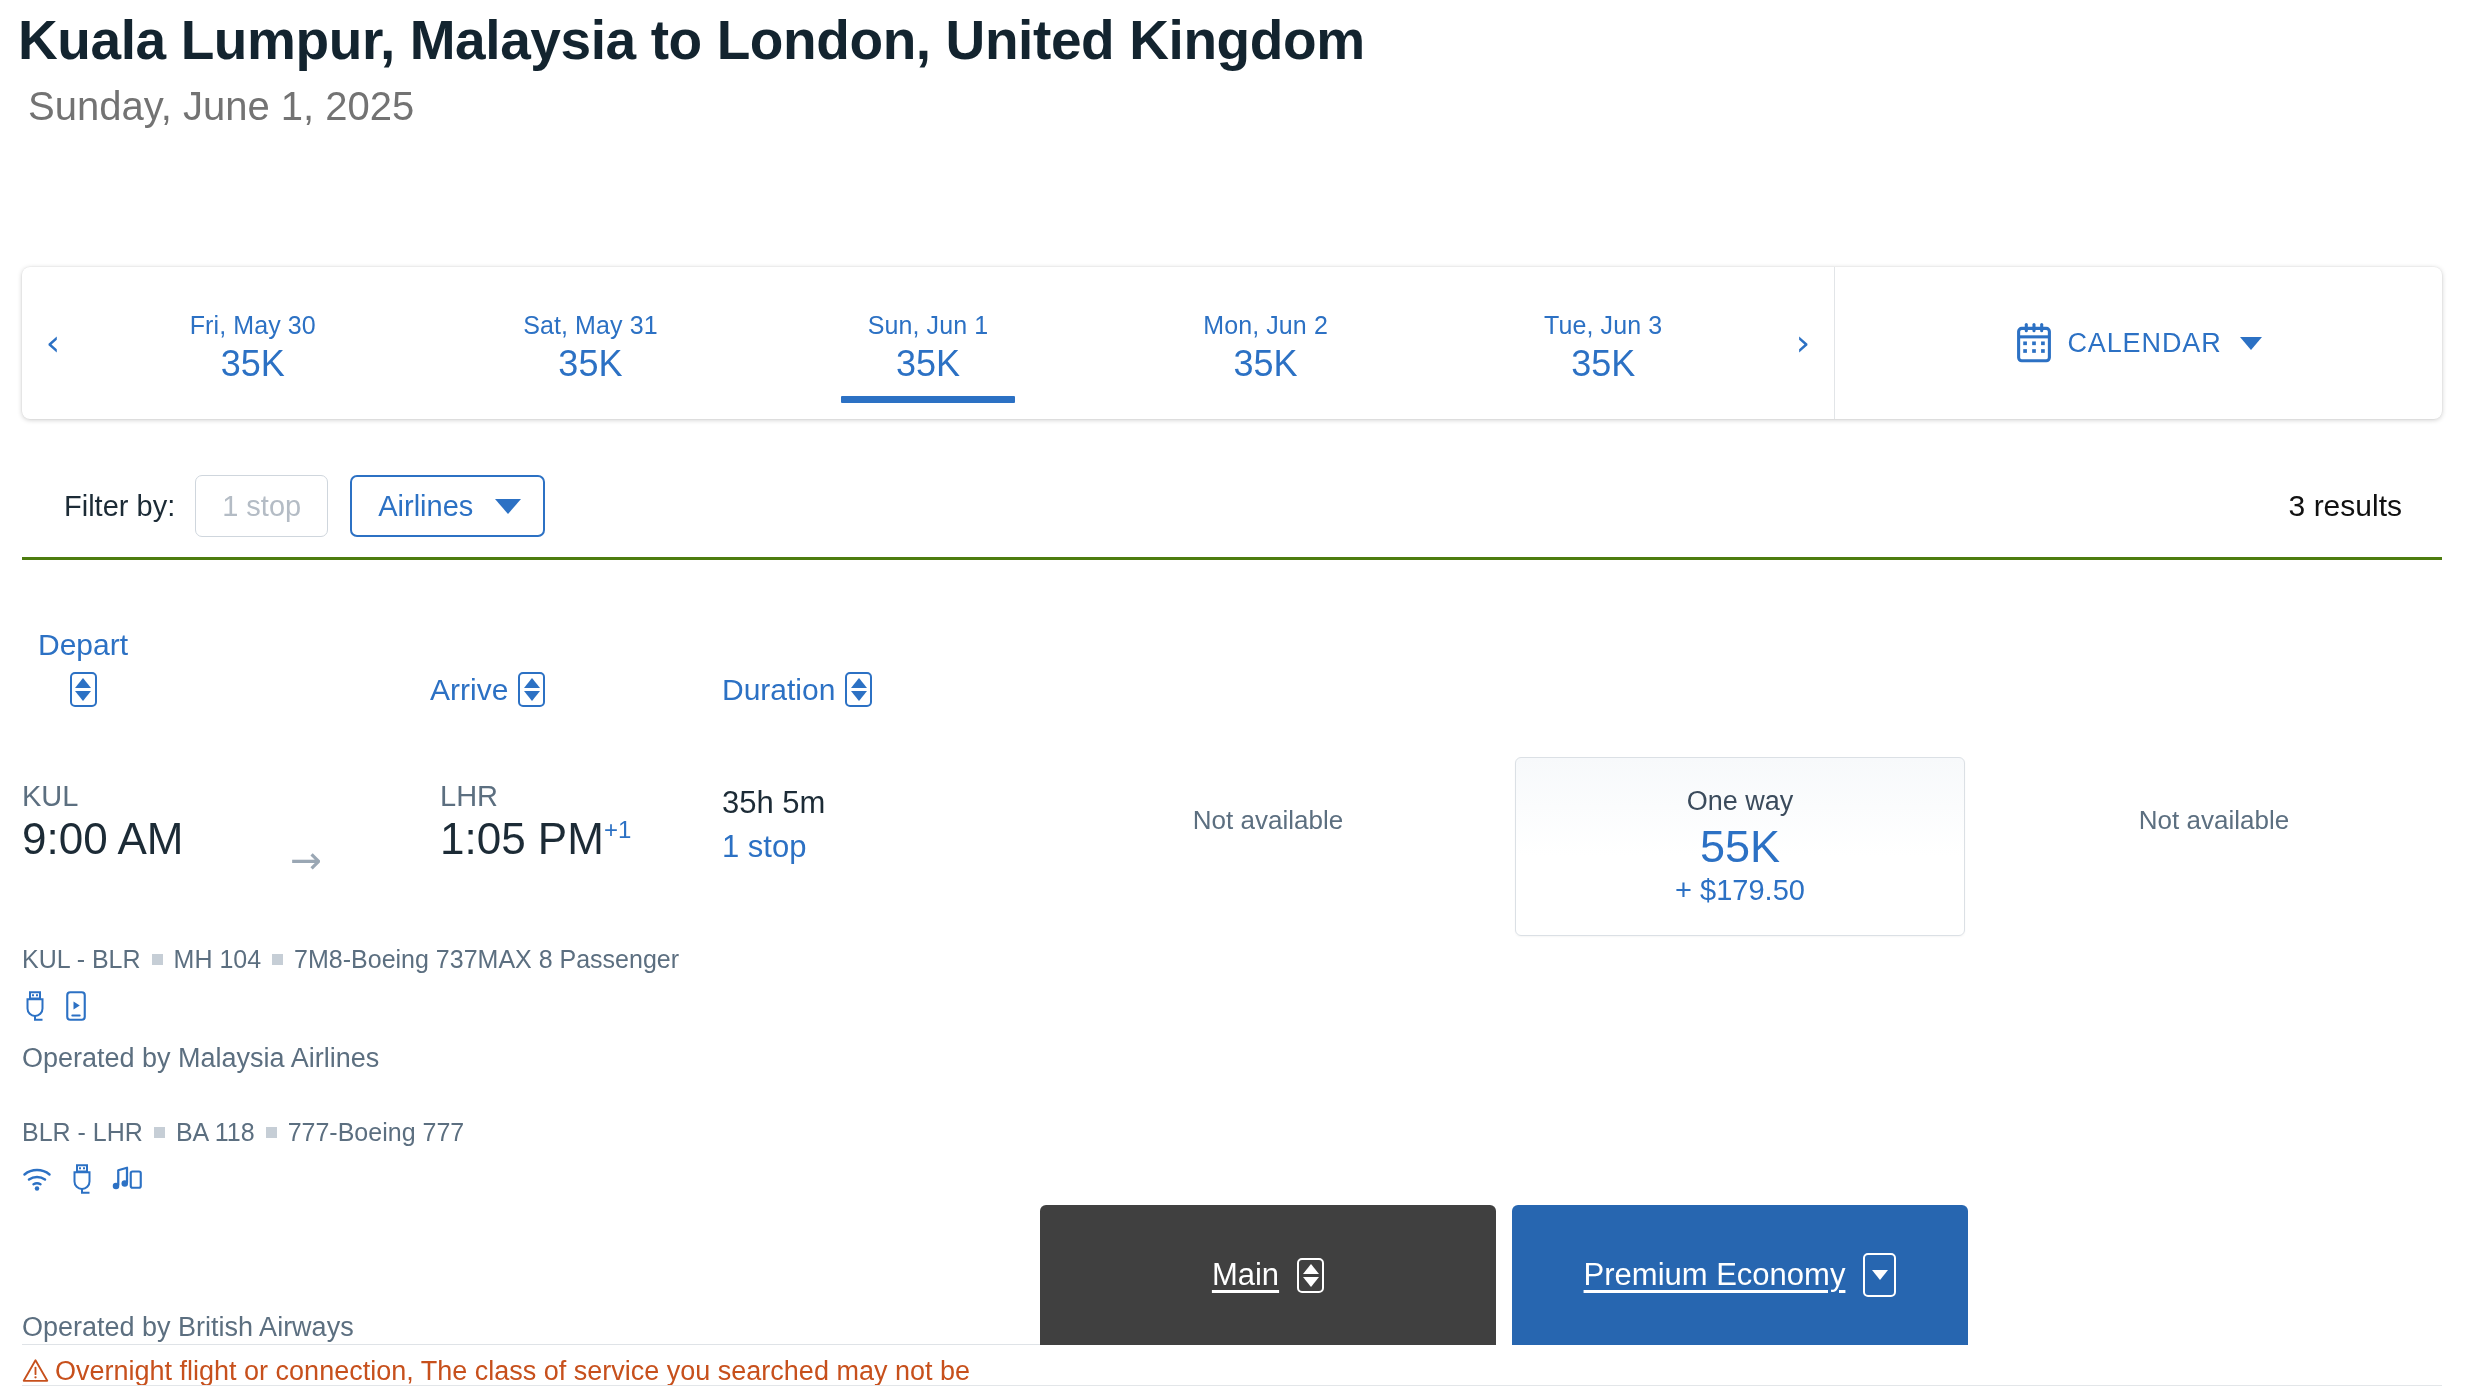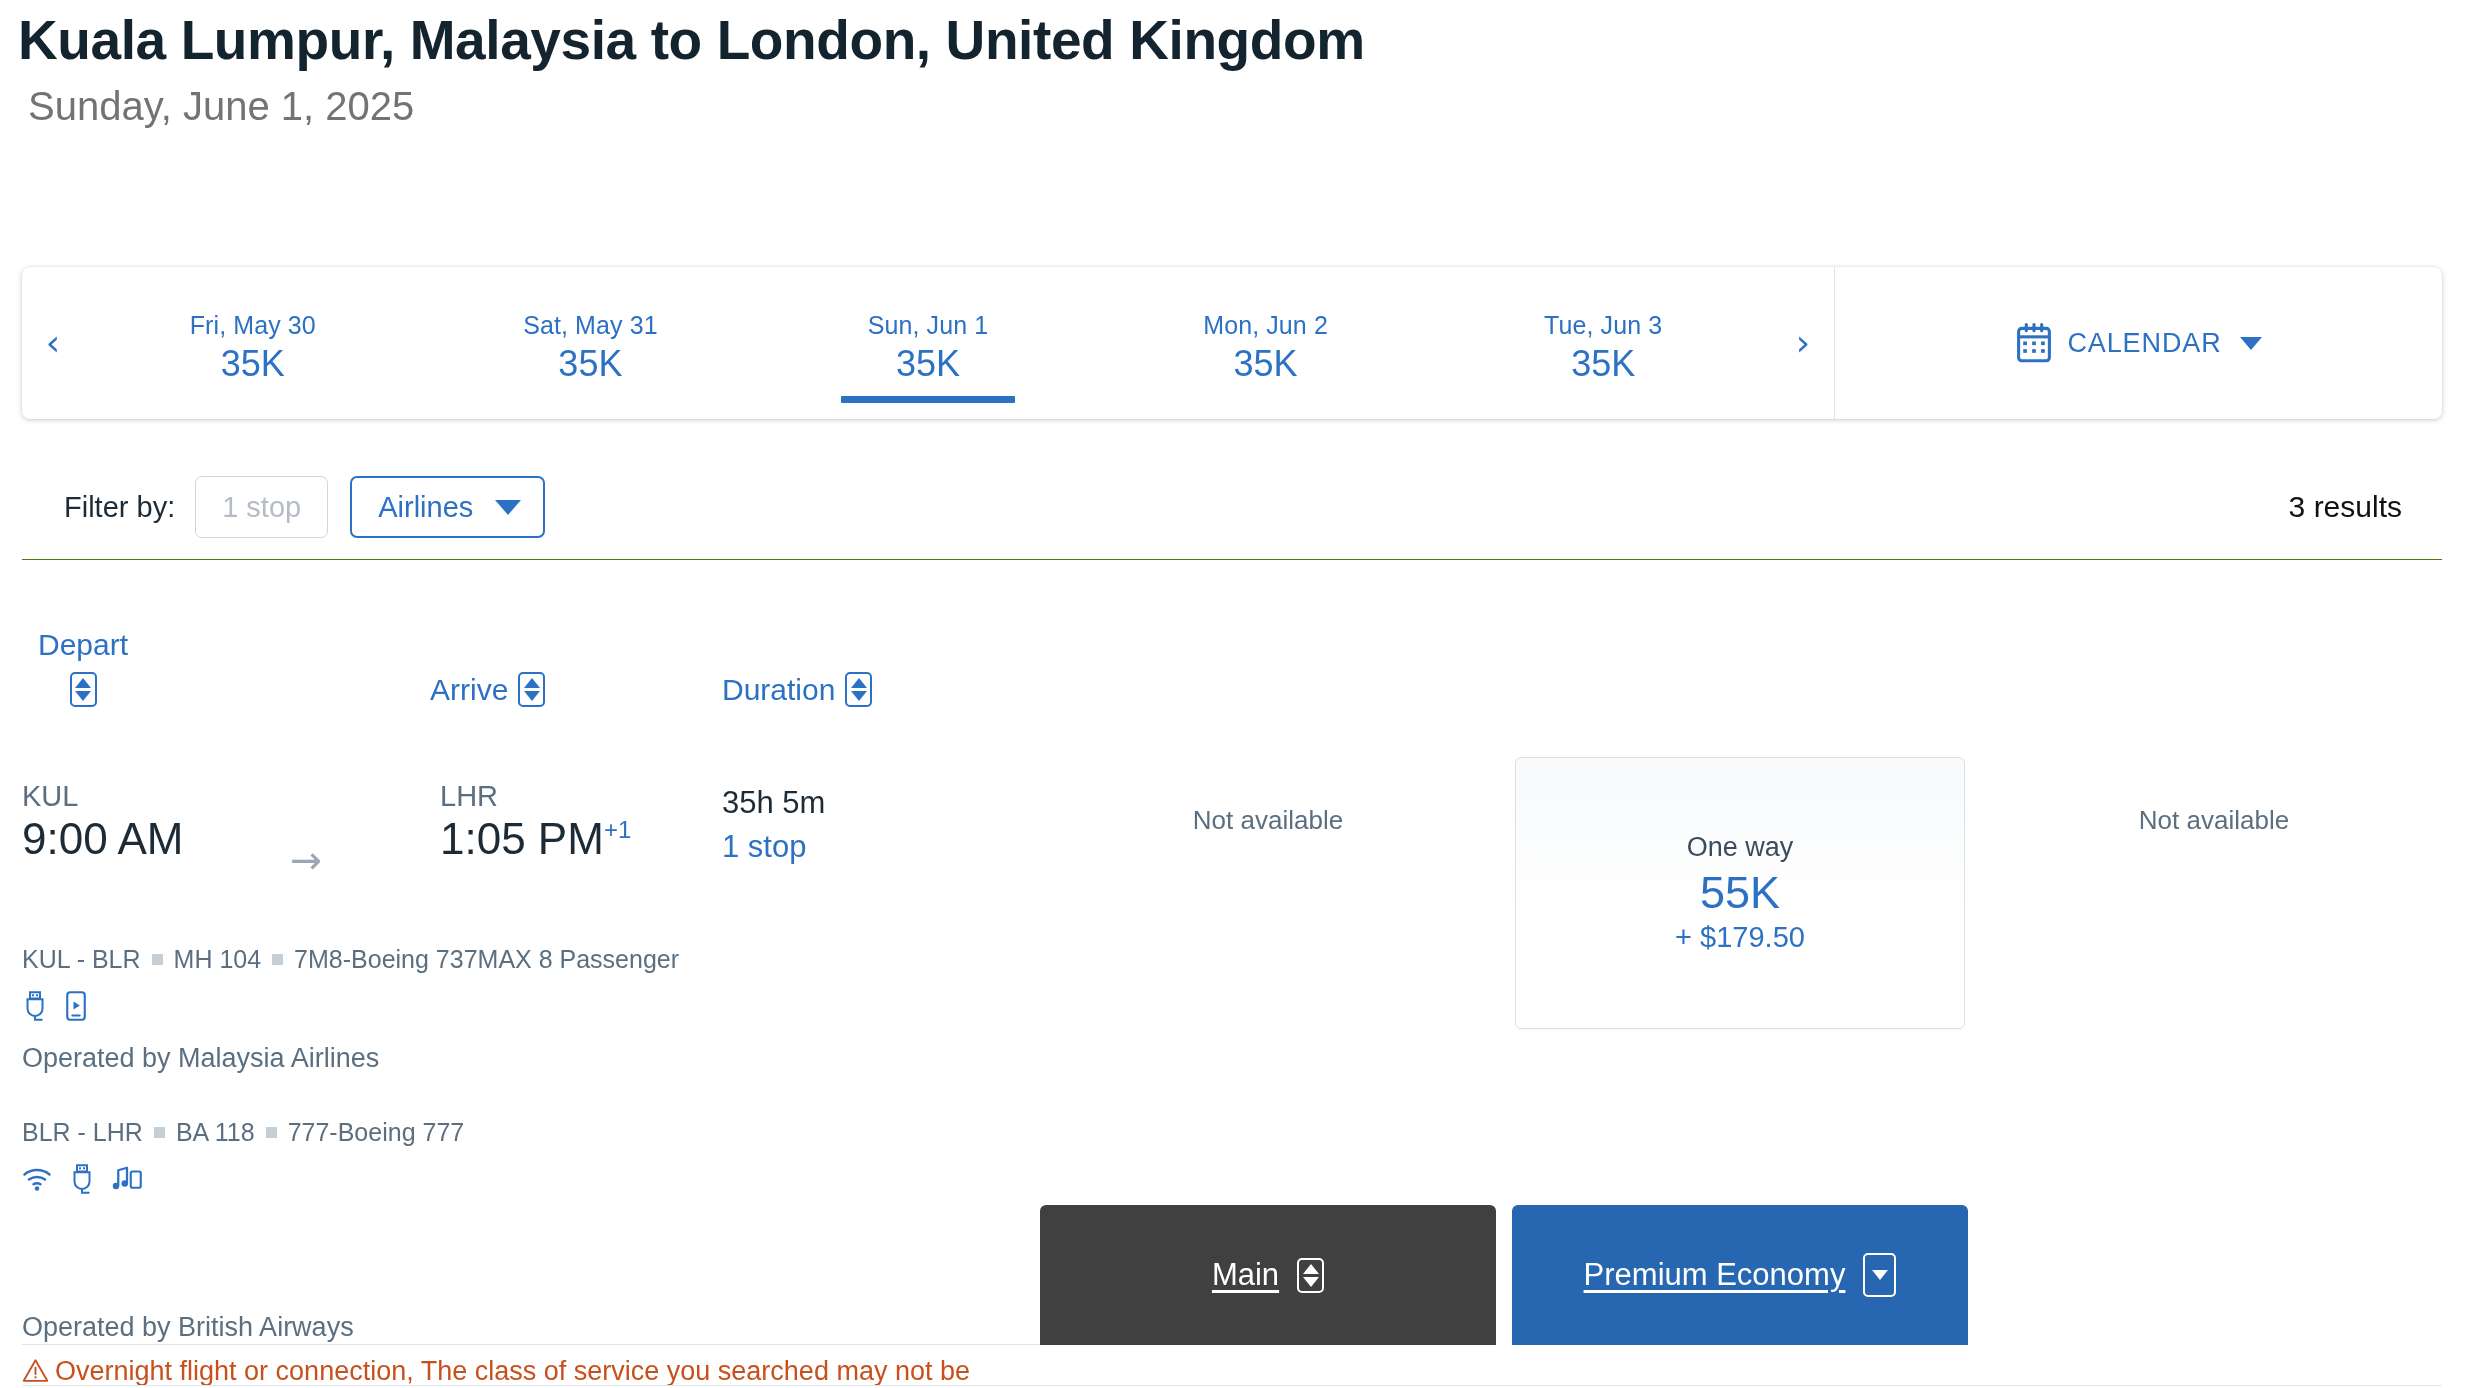--- a/index.html
+++ b/index.html
@@ -141,21 +141,21 @@
 
   
   .filter-bar {
     position: absolute;
     left: 22px;
     top: 455px;
     width: 2420px;
     height: 105px;
     display: flex;
     align-items: center;
-    border-bottom: 1px solid #4d7c0f;
+    border-bottom: 3px solid #4d7c0f;
   }
   .filter-label {
     font-size: 29px;
     color: #1c2b36;
     margin: 0 20px 0 42px;
   }
   .chip {
     height: 62px;
     border-radius: 7px;
     display: flex;
@@ -378,21 +378,21 @@
   #fare-prem { left: 1512px; width: 456px; }
   #fare-bus  { left: 1984px; width: 460px; }
   .not-available {
     font-size: 26px;
     color: #5c6f80;
     margin-top: 60px;
   }
   .fare-card {
     margin-top: 12px;
     width: 450px;
-    height: 272px;
+    height: 179px;
     border: 1px solid #dbe0e5;
     border-radius: 6px;
     background: linear-gradient(180deg, #f7f9fb 0%, #ffffff 55%);
     display: flex;
     flex-direction: column;
     align-items: center;
     justify-content: center;
     cursor: pointer;
     box-shadow: 0 1px 2px rgba(0,0,0,0.04);
   }

